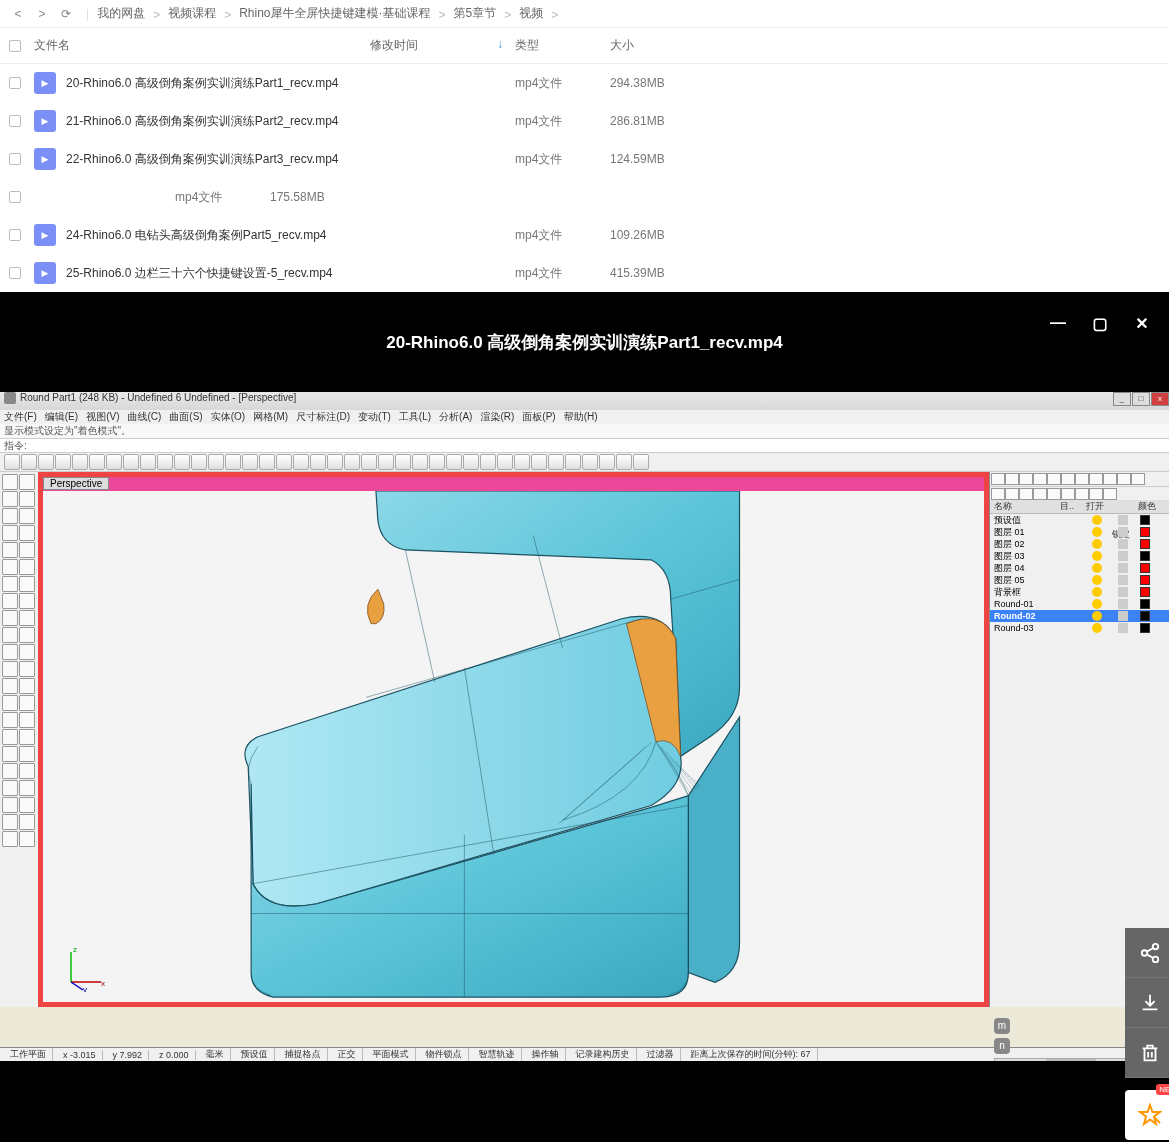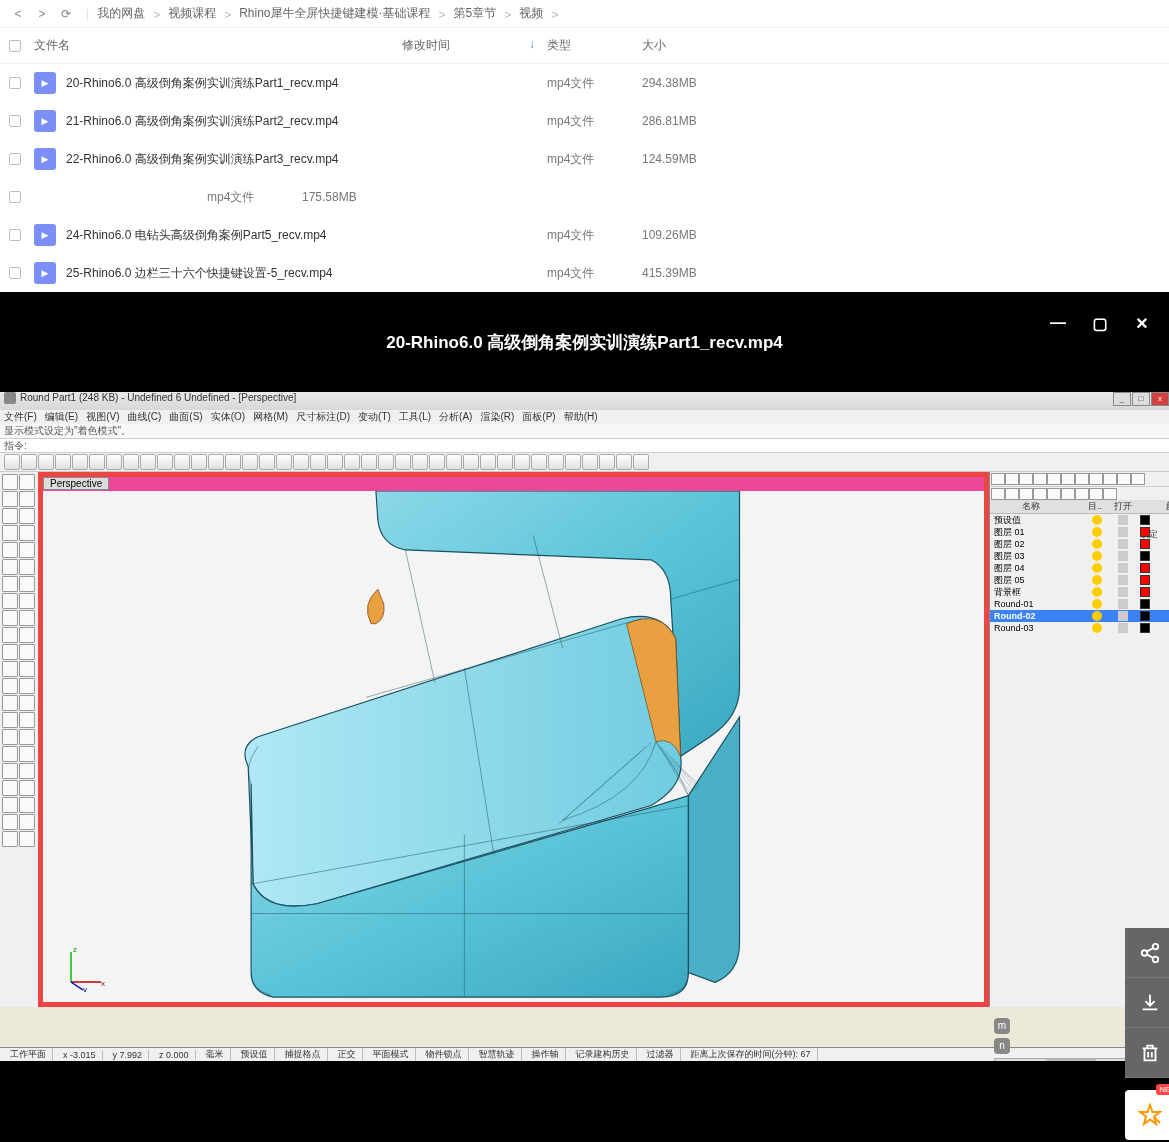--- a/index.html
+++ b/index.html
@@ -10,21 +10,21 @@
 .nav-btn { width: 24px; text-align: center; color: #888; cursor: pointer; }
 .nav-sep { color: #e0e0e0; margin: 0 8px; }
 .breadcrumb { display: flex; align-items: flex-end; gap: 8px; }
 .crumb { color: #666; cursor: pointer; }
 .crumb-sep { color: #bbb; }
 
 
 .file-header { height: 36px; display: flex; align-items: center; font-size: 12px; color: #666; border-bottom: 1px solid #eee; }
 .col-check { width: 30px; display: flex; justify-content: center; }
 .col-name { flex: 0 0 340px; padding-left: 4px; }
-.col-mod { flex: 0 0 145px; position: relative; margin-left: 32px; }
+.col-mod { flex: 0 0 145px; position: relative; }
 .col-type { flex: 0 0 95px; }
 .col-size { flex: 0 0 80px; }
 .sort-icon { color: #4a90e2; position: absolute; right: 12px; }
 
 
 .file-row { height: 38px; display: flex; align-items: center; font-size: 12px; color: #333; }
 .chk { width: 12px; height: 12px; border: 1px solid #bbb; border-radius: 2px; }
 .file-icon { width: 22px; height: 22px; background: #7b8ff7; border-radius: 3px; margin-right: 10px; display: inline-flex; align-items: center; justify-content: center; }
 .file-icon::after { content: "▶"; color: #fff; font-size: 9px; }
 .fname { display: flex; align-items: center; }
@@ -57,21 +57,21 @@
 
 .model-svg { width: 100%; height: 100%; }
 .axis { position: absolute; bottom: 10px; left: 18px; }
 
 
 .right-panel { width: 180px; background: #f0f0f0; border-left: 1px solid #888; font-size: 10px; }
 .rp-tabs { height: 14px; display: flex; gap: 0px; padding: 1px; }
 .rp-tab { width: 14px; height: 12px; border: 1px solid #999; background: #fafafa; }
 .rp-tools { height: 14px; display: flex; gap: 0px; padding: 1px; border-top: 1px solid #ccc; }
 .rp-header { height: 14px; background: #e0e0e0; display: flex; font-size: 9px; color: #333; border-bottom: 1px solid #bbb; }
-.rp-header span:nth-child(1) { flex: 0 0 70px; padding-left: 4px; margin-left: 28px; }
+.rp-header span:nth-child(1) { flex: 0 0 70px; padding-left: 4px; }
 .rp-header span:nth-child(2) { flex: 0 0 26px; }
 .rp-header span:nth-child(3) { flex: 0 0 26px; }
 .rp-header span:nth-child(4) { flex: 0 0 26px; margin-top: 28px; }
 .rp-header span:nth-child(5) { flex: 0 0 26px; }
 .layer-row { height: 12px; display: flex; align-items: center; font-size: 9px; padding-left: 4px; }
 .layer-row span.lname { flex: 0 0 70px; }
 .layer-row.sel { background: #3b82f6; color: #fff; font-weight: bold; }
 .bulb { width: 10px; height: 10px; background: #ffcc00; border-radius: 50%; margin: 0 8px; }
 .lock { width: 10px; height: 10px; background: #ccc; margin: 0 8px; }
 .swatch { width: 10px; height: 10px; border: 1px solid #333; margin: 0 4px; }

